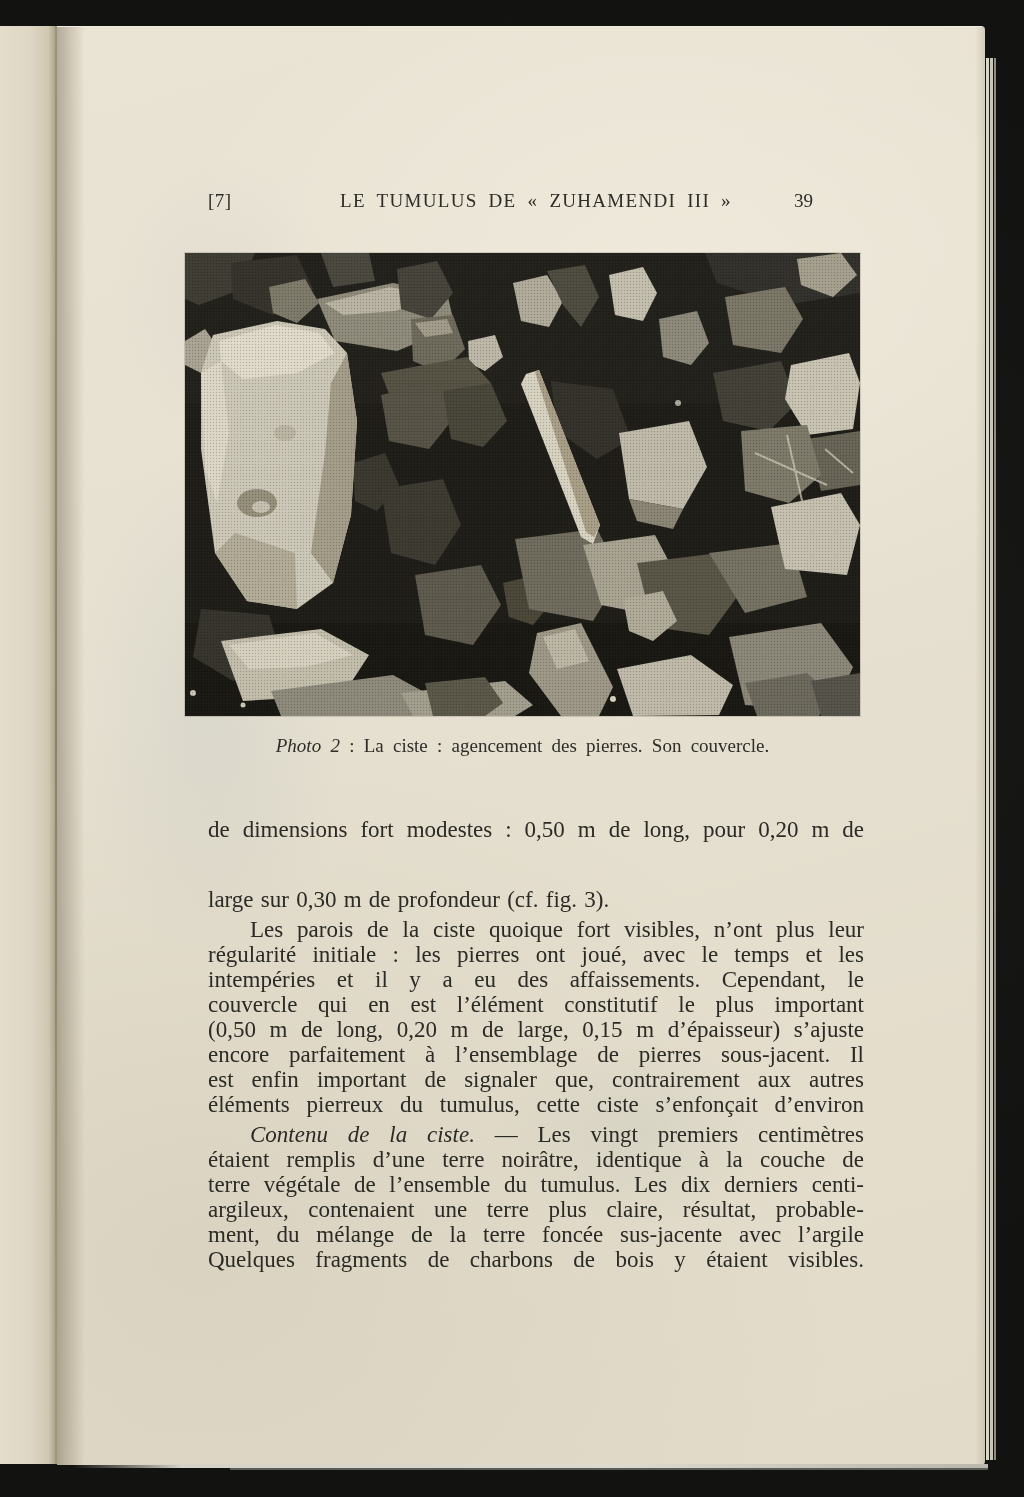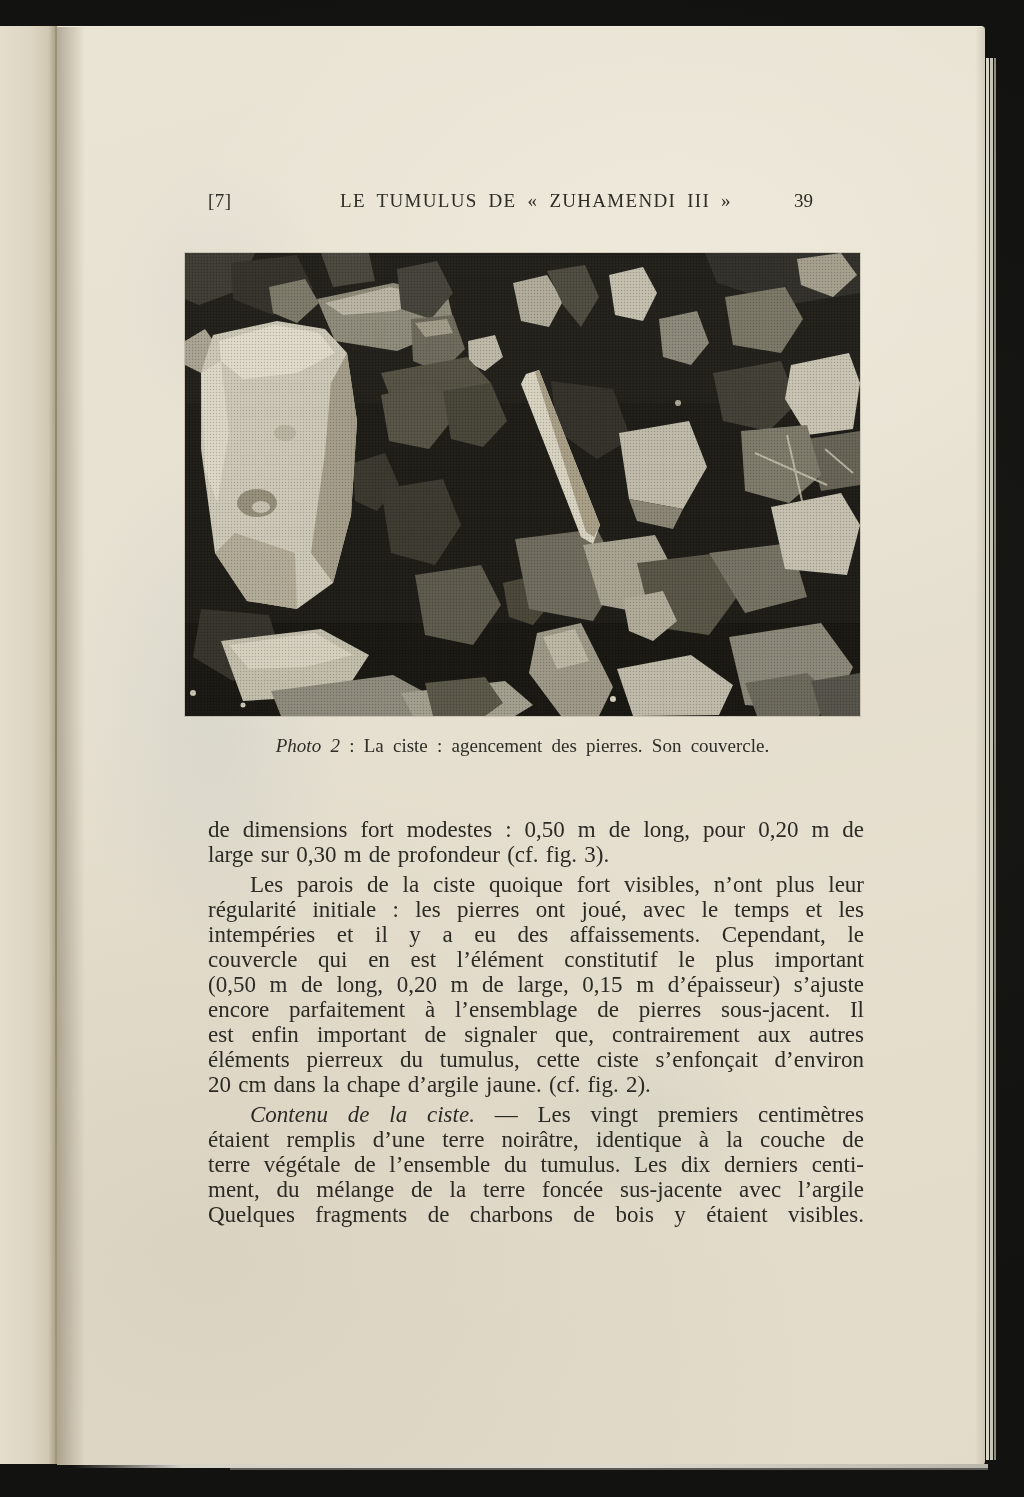--- a/index.html
+++ b/index.html
@@ -51,21 +51,21 @@
   .photo{width:675px;height:463px;box-shadow:0 0 0 1px rgba(70,62,48,.18);}
   .caption{position:absolute;left:128px;top:708px;width:675px;text-align:center;
     color:#2e2d27;font-size:19px;word-spacing:4.5px;}
   .caption em{font-style:italic;}
 
   
   .body-text{position:absolute;left:151px;top:790px;width:656px;color:#2b2a24;
     font-size:23px;word-spacing:1.5px;}
   .para + .para{margin-top:5px;font-family:Liberation Serif, serif;}
   .line{height:25px;line-height:25px;text-align:justify;text-align-last:justify;white-space:nowrap;}
-  .line.lastline{text-align-last:left;}
+  .line.lastline{text-align-last:left;margin-top:45px;}
   .line.indent{text-indent:42px;}
   .line em{font-style:italic;}
 </style>
 </head>
 <body>
 
 <div class="canvas">
 
   <div class="left-sliver"></div>
   <div class="fold-line"></div>
@@ -186,26 +186,26 @@
       </div>
       <div class="para">
         <div class="line indent">Les parois de la ciste quoique fort visibles, n’ont plus leur</div>
         <div class="line">régularité initiale : les pierres ont joué, avec le temps et les</div>
         <div class="line">intempéries et il y a eu des affaissements. Cependant, le</div>
         <div class="line">couvercle qui en est l’élément constitutif le plus important</div>
         <div class="line">(0,50 m de long, 0,20 m de large, 0,15 m d’épaisseur) s’ajuste</div>
         <div class="line">encore parfaitement à l’ensemblage de pierres sous-jacent. Il</div>
         <div class="line">est enfin important de signaler que, contrairement aux autres</div>
         <div class="line">éléments pierreux du tumulus, cette ciste s’enfonçait d’environ</div>
-        <div class="line lastline">20 cm dans la chape d’argile jaune. (cf. fig. 2).</div>
       </div>
       <div class="para">
         <div class="line indent"><em>Contenu de la ciste.</em><span> — Les vingt premiers centimètres</span></div>
         <div class="line">étaient remplis d’une terre noirâtre, identique à la couche de</div>
         <div class="line">terre végétale de l’ensemble du tumulus. Les dix derniers centi-</div>
+        <div class="line">argileux, contenaient une terre plus claire, résultat, probable-</div>
         <div class="line">ment, du mélange de la terre foncée sus-jacente avec l’argile</div>
         <div class="line">Quelques fragments de charbons de bois y étaient visibles.</div>
       </div>
     </main>
   </div>
 
   <div class="stack-right"></div>
   <div class="under-strip"></div>
   <div class="under-strip2"></div>
 </div>

